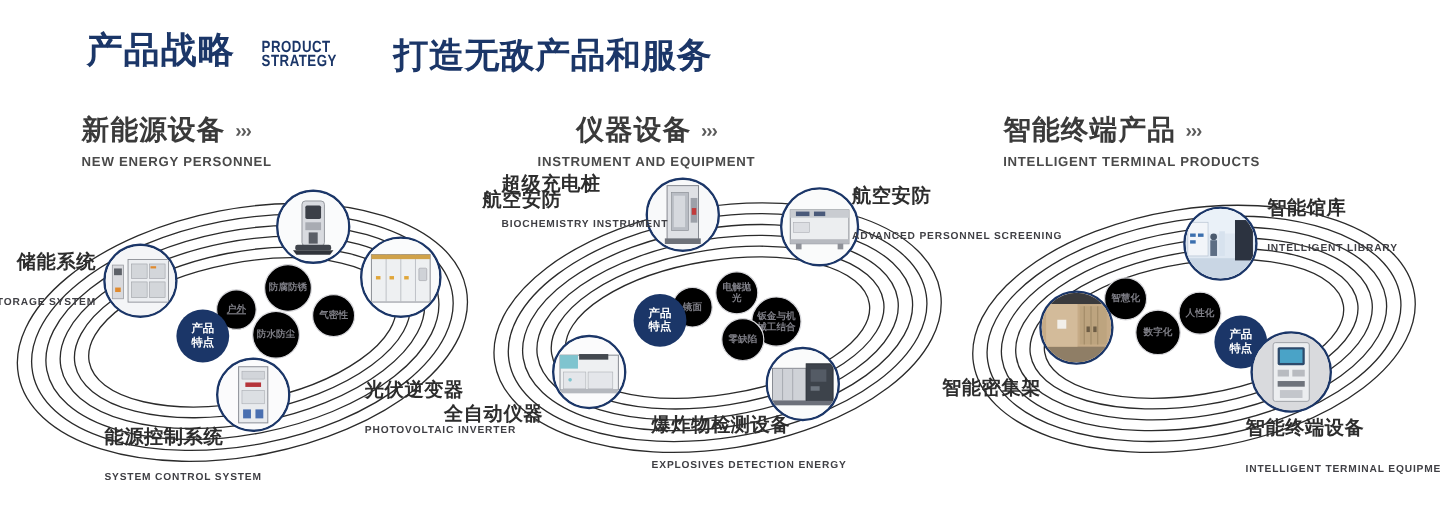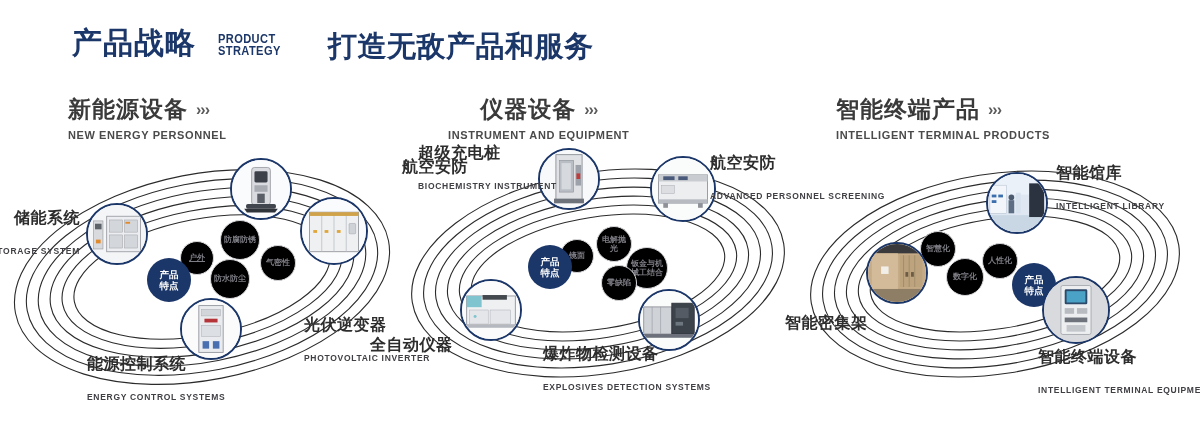--- a/index.html
+++ b/index.html
@@ -217,21 +217,21 @@
       <rect x="18" y="6" width="26" height="50" fill="#e9ebee" stroke="#8d9097" stroke-width=".9"></rect>
       <rect x="21" y="10" width="20" height="7" fill="#d2d5da" stroke="#a6a9af" stroke-width=".5"></rect>
       <rect x="24" y="20" width="14" height="4" fill="#b5343a"></rect>
       <rect x="21" y="27" width="20" height="12" fill="#dcdfe3" stroke="#a6a9af" stroke-width=".5"></rect>
       <rect x="22" y="44" width="7" height="8" fill="#4a6fb0"></rect>
       <rect x="33" y="44" width="7" height="8" fill="#4a6fb0"></rect>
     </svg>
   </div>
   <div class="nlabel tc" style="left:85px; top:209px; width:250px;">
     <div class="cn">能源控制系统</div>
-    <div class="en">ENERGY CONTROL SYSTEMS</div>
+    <div class="en">SYSTEM CONTROL SYSTEM</div>
   </div>
 </div>
 
 <div id="cluster2" class="cluster">
   <svg class="rings" viewBox="0 0 400 262">
     <g fill="none" stroke="#2b2b2b" stroke-width="1.1">
       <ellipse cx="200" cy="127" rx="128" ry="56" transform="rotate(-9 200 127)"></ellipse>
       <ellipse cx="200" cy="127" rx="140" ry="65" transform="rotate(-9 200 127)"></ellipse>
       <ellipse cx="200" cy="127" rx="152" ry="74" transform="rotate(-9 200 127)"></ellipse>
       <ellipse cx="200" cy="127" rx="164" ry="83" transform="rotate(-9 200 127)"></ellipse>
@@ -300,21 +300,21 @@
       <line x1="13" y1="17" x2="13" y2="46" stroke="#9ba0a7" stroke-width=".7"></line>
       <line x1="22" y1="17" x2="22" y2="46" stroke="#9ba0a7" stroke-width=".7"></line>
       <rect x="34" y="13" width="24" height="33" fill="#3d434b" stroke="#2a2f36" stroke-width=".8"></rect>
       <rect x="38" y="18" width="14" height="11" fill="#545b65"></rect>
       <rect x="38" y="33" width="8" height="4" fill="#6d757f"></rect>
       <rect x="4" y="46" width="54" height="4" fill="#6c707a"></rect>
     </svg>
   </div>
   <div class="nlabel tc" style="left:145px; top:199px; width:255px;">
     <div class="cn">爆炸物检测设备</div>
-    <div class="en">EXPLOSIVES DETECTION SYSTEMS</div>
+    <div class="en">EXPLOSIVES DETECTION ENERGY</div>
   </div>
 
   <div class="node" style="left:62px; top:133px; width:62px; height:62px; background:#f5f6f7;">
     <svg class="photo" viewBox="0 0 62 62">
       <rect x="0" y="0" width="62" height="62" fill="#fbfbfc"></rect>
       <rect x="5" y="16" width="52" height="31" fill="#eef0f2" stroke="#888c93" stroke-width=".9"></rect>
       <rect x="5" y="16" width="16" height="12" fill="#7fc4cf"></rect>
       <rect x="22" y="15" width="26" height="5" fill="#43484f"></rect>
       <rect x="8" y="31" width="20" height="15" fill="#e4e6ea" stroke="#a9acb2" stroke-width=".5"></rect>
       <rect x="30" y="31" width="22" height="15" fill="#e4e6ea" stroke="#a9acb2" stroke-width=".5"></rect>

